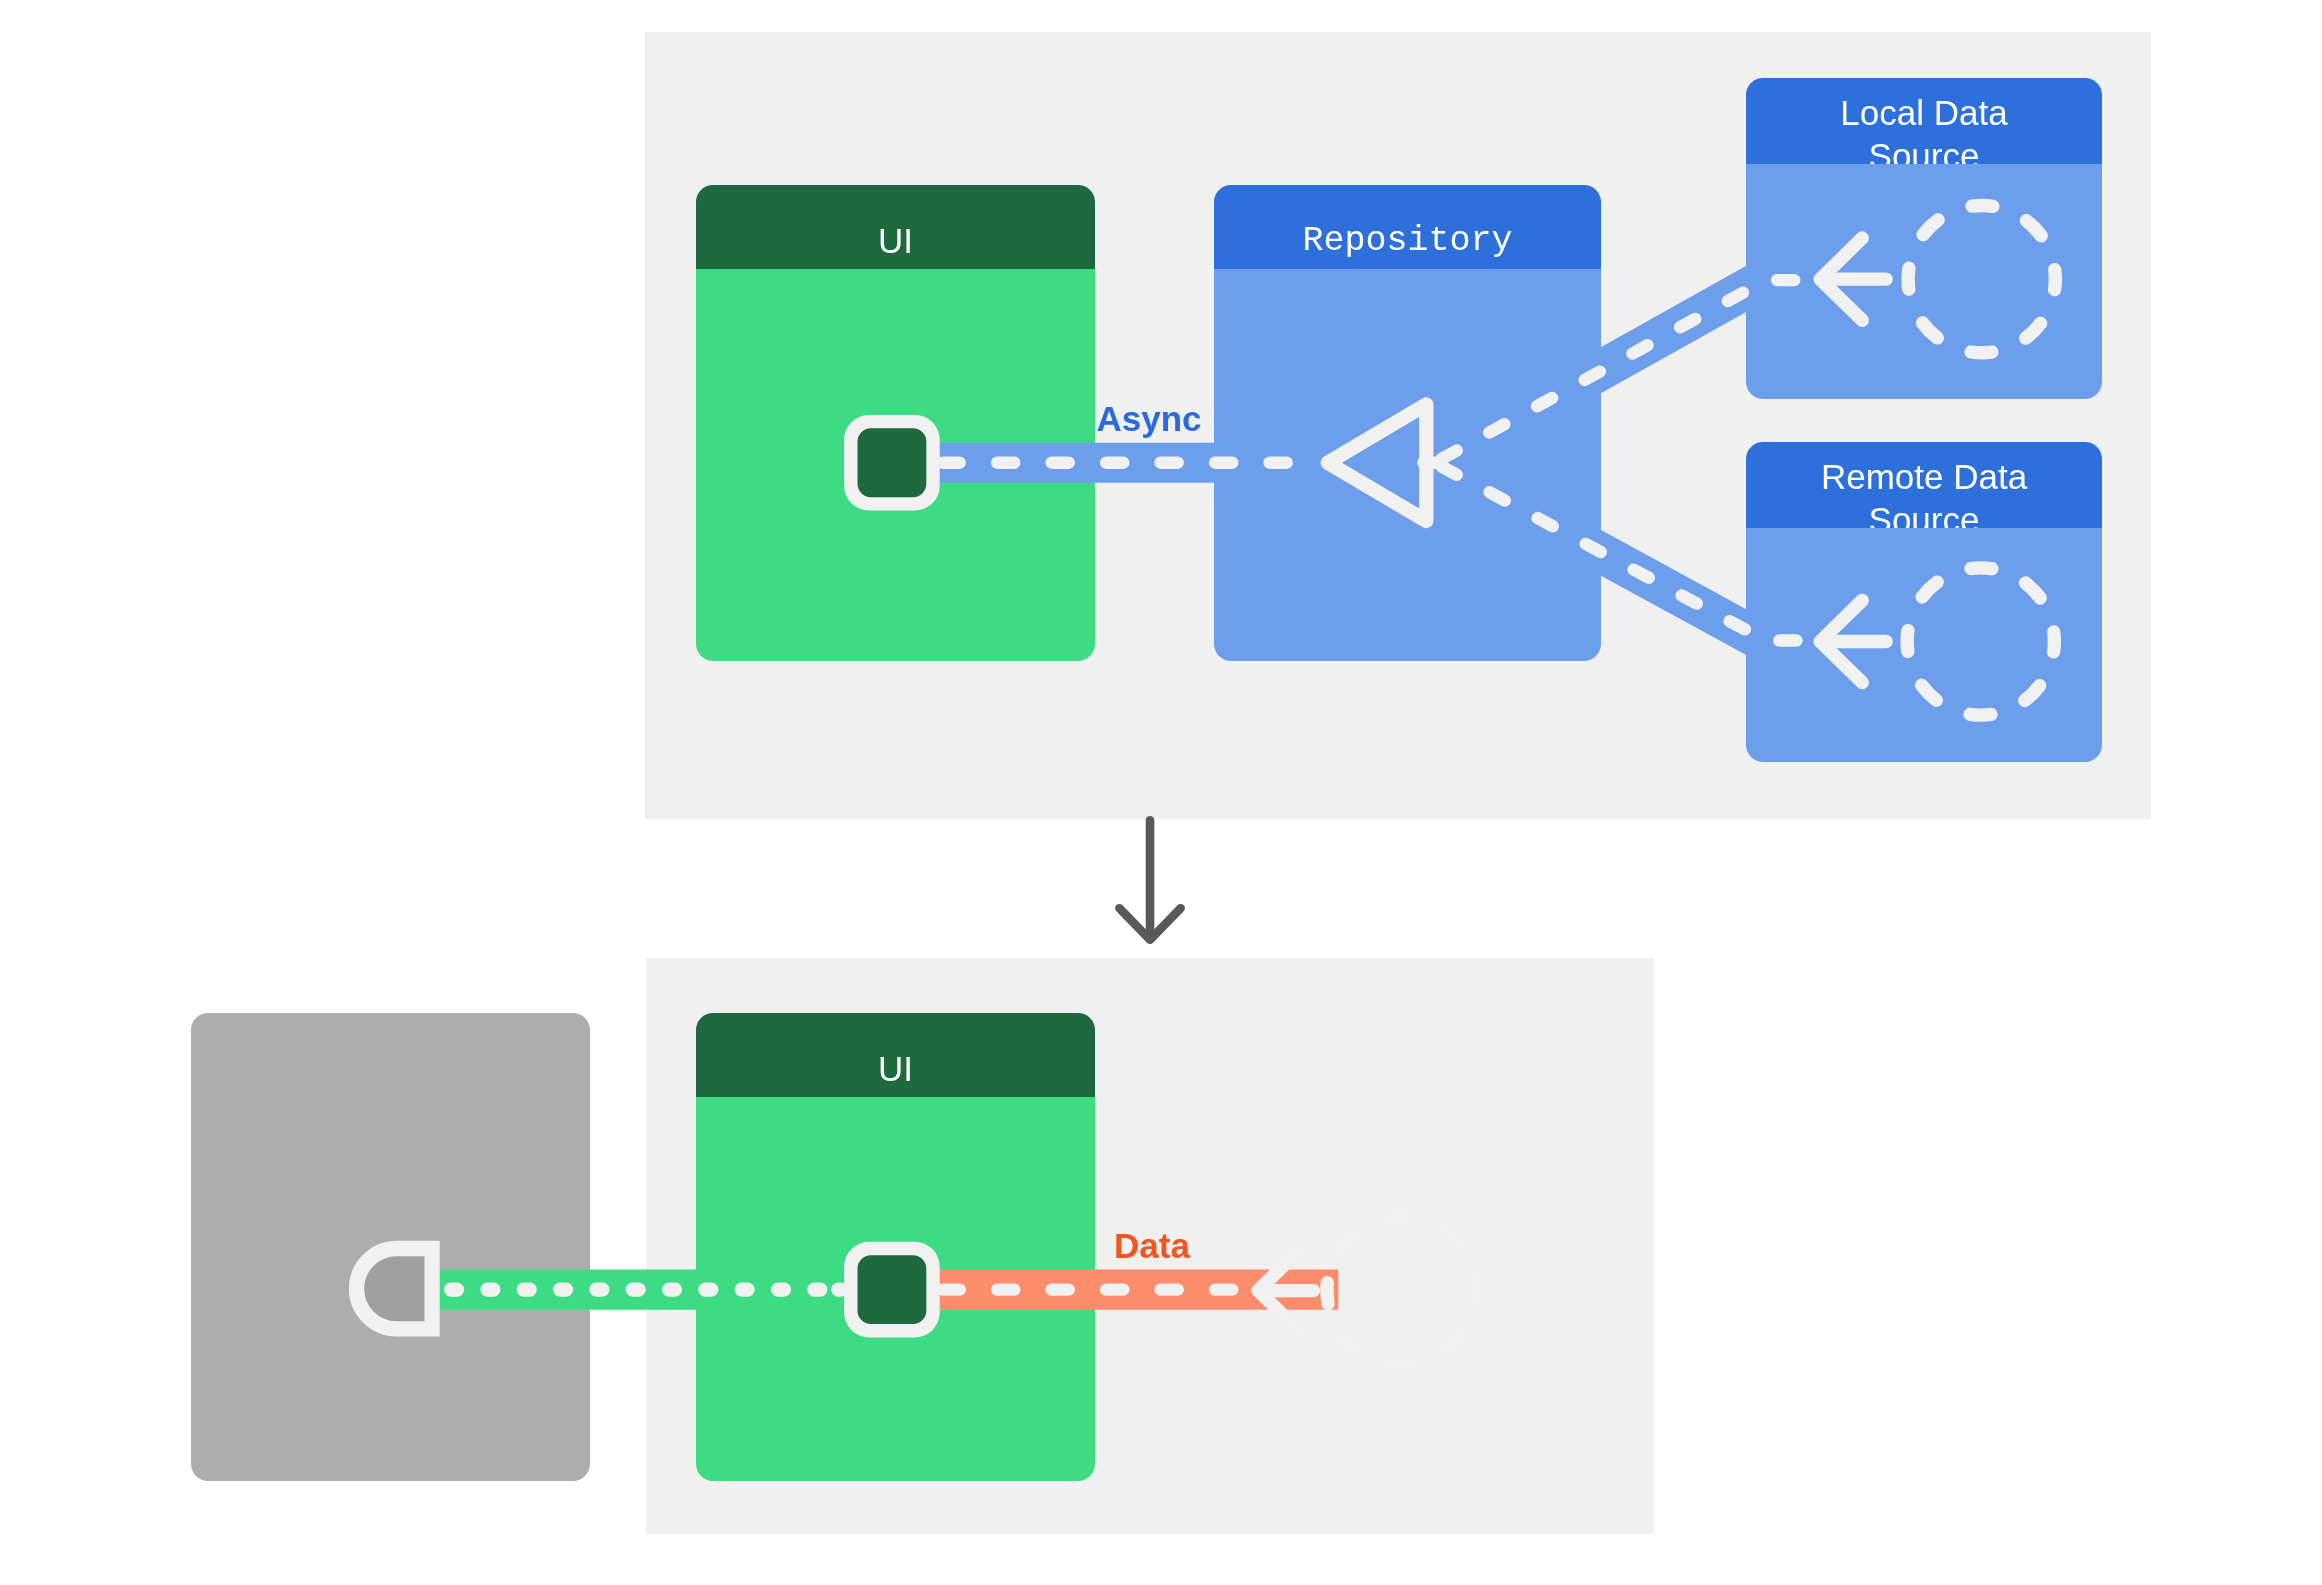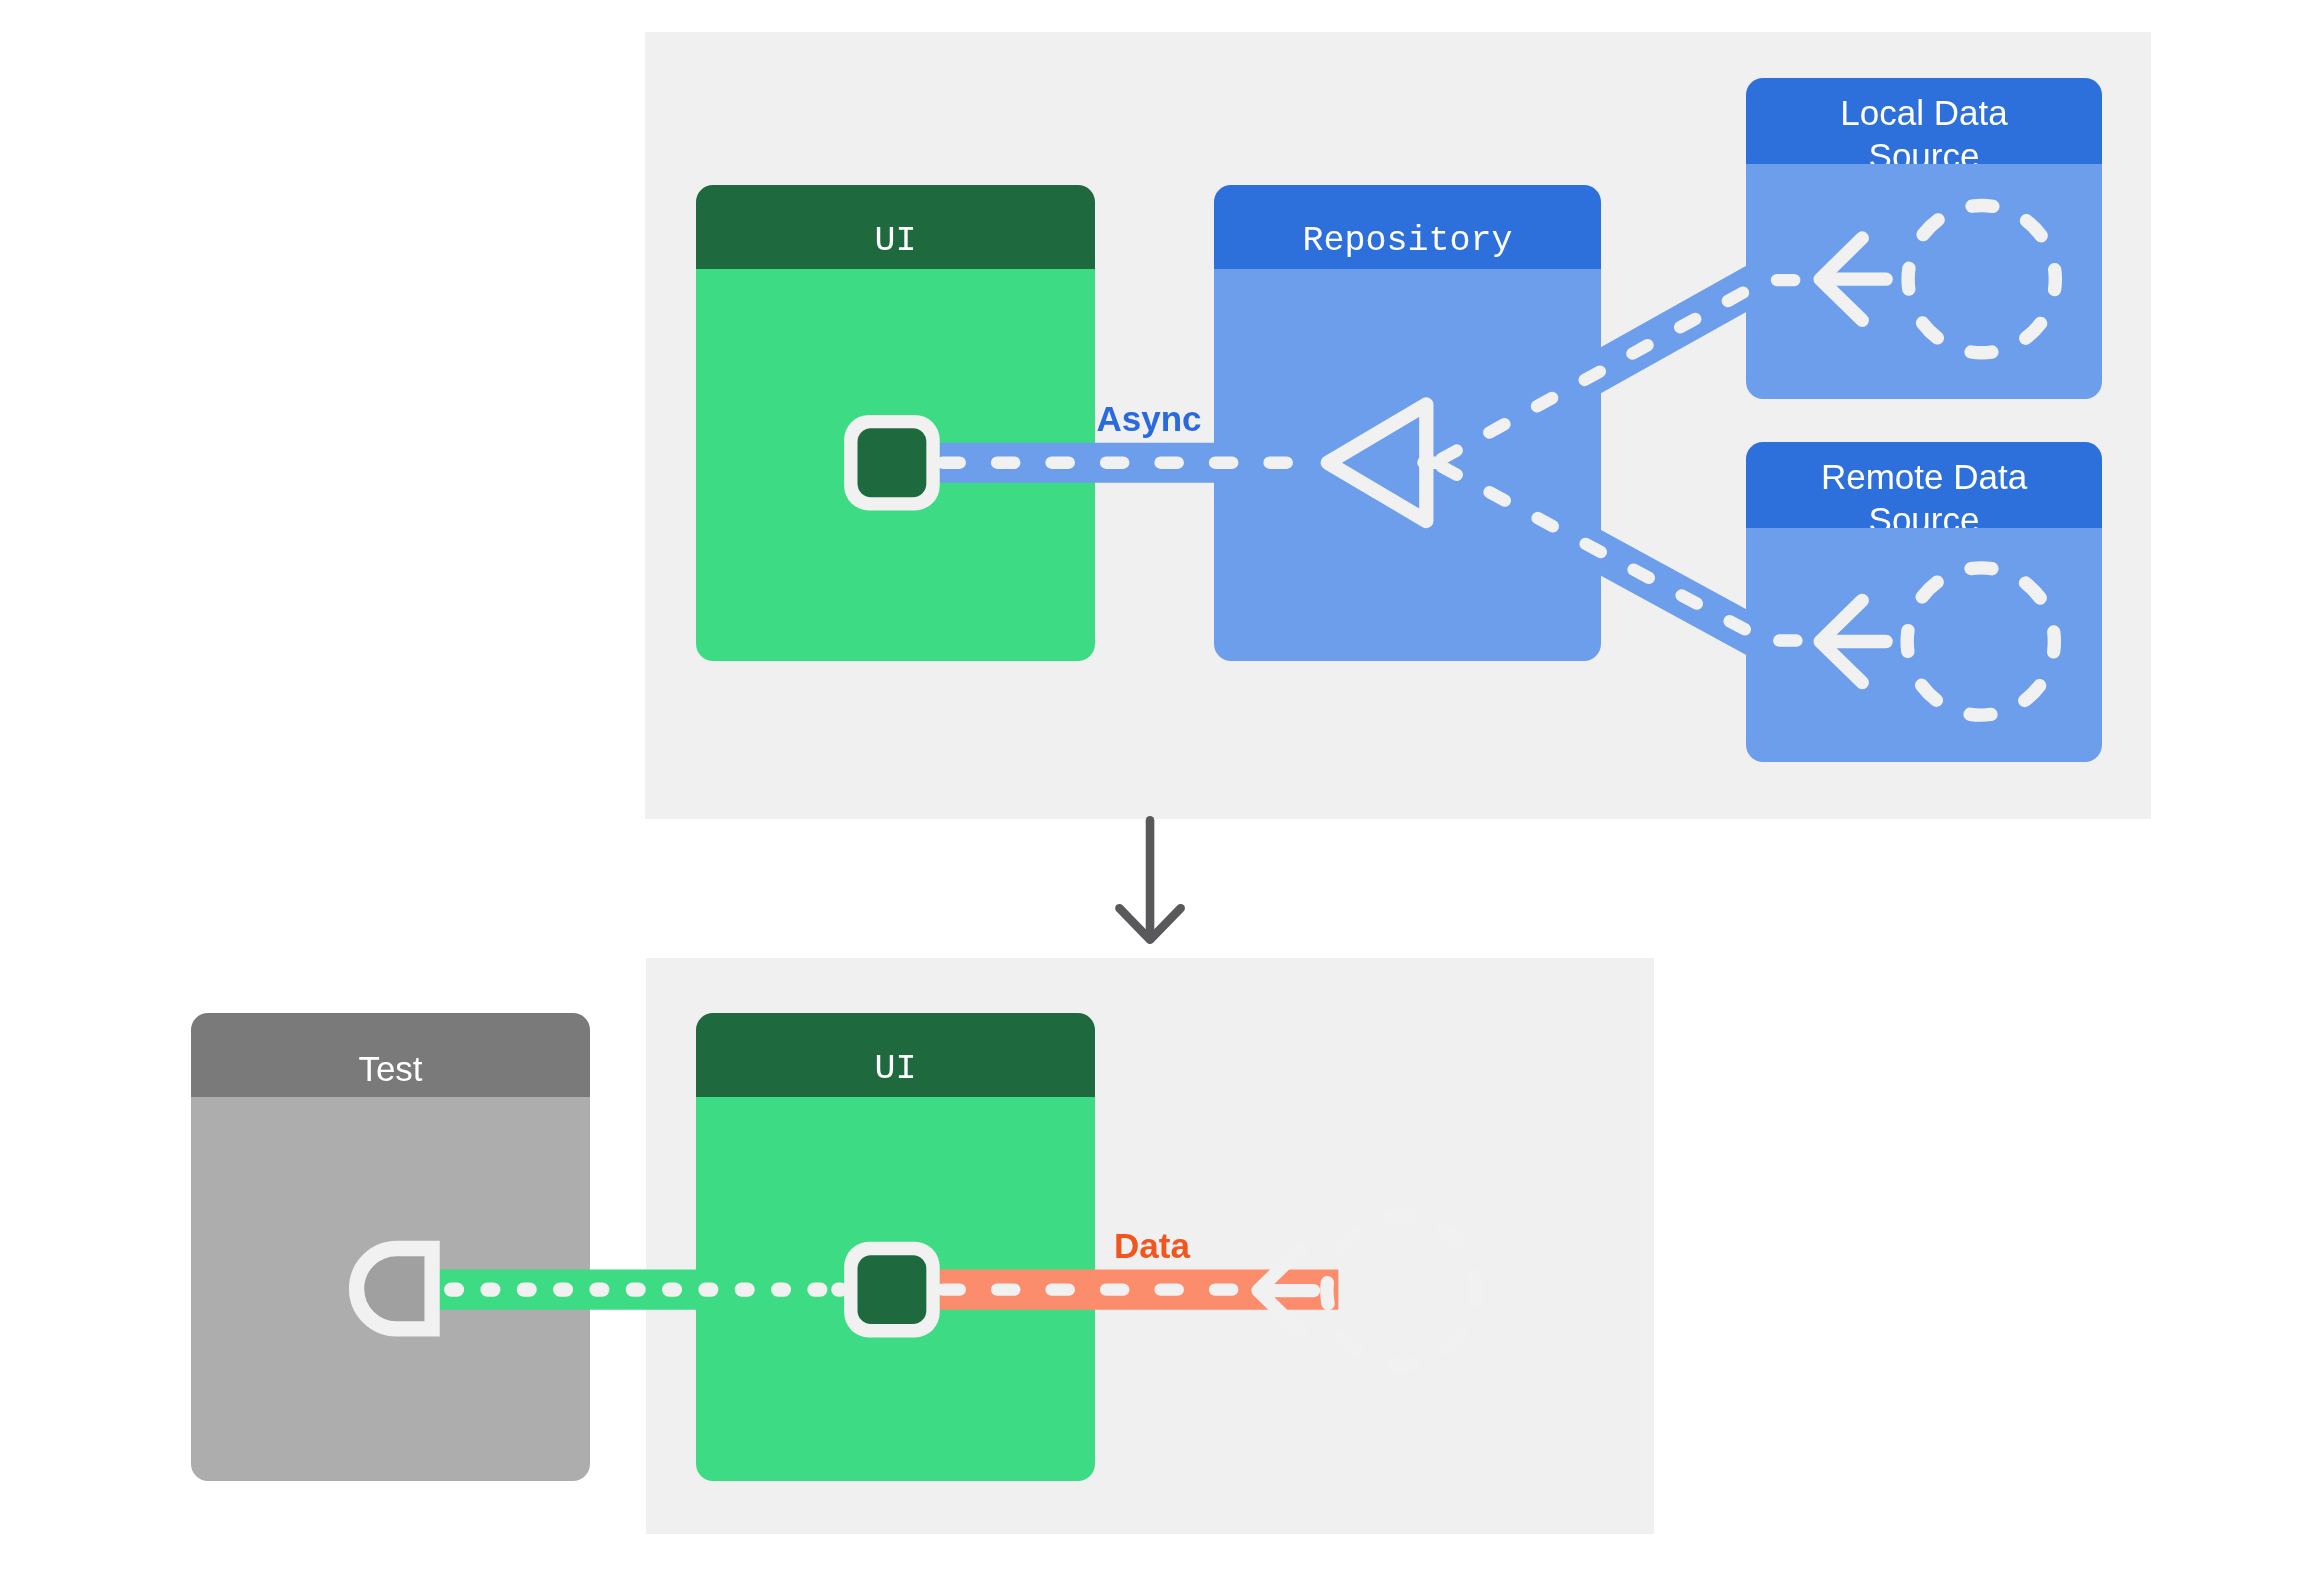--- a/index.html
+++ b/index.html
@@ -4,21 +4,21 @@
 <style>
   html,body{margin:0;padding:0;background:#ffffff;}
   body{font-family:"Liberation Sans",sans-serif;}
   .stage{position:relative;width:2323px;height:1586px;background:var(--page-bg,#fff);overflow:hidden;}
   .panel{position:absolute;background:var(--panel-bg);}
   .box{position:absolute;border-radius:17px;overflow:hidden;display:flex;flex-direction:column;}
   .box-header{height:84px;flex:0 0 auto;display:flex;align-items:center;justify-content:center;
               color:#ffffff;font-size:35px;line-height:1.22;text-align:center;}
   .box-header span{display:block;max-width:287px;margin-top:28px;}
   .box-body{flex:1 1 auto;}
-  .hdr-green{background:var(--green-header);font-family:Liberation Mono, monospace;}   .body-green{background:var(--green-body);}
+  .hdr-green{background:var(--green-header);}   .body-green{background:var(--green-body);}
   .hdr-blue{background:var(--blue-header);}     .body-blue{background:var(--blue-body);}
   .hdr-orange{background:var(--orange-header);} .body-orange{background:var(--orange-body);}
   .hdr-gray{background:var(--gray-header);}     .body-gray{background:var(--gray-body);}
   .conn-label{position:absolute;transform:translate(-50%,-50%);font-weight:bold;font-size:35px;}
   .label-async{color:var(--async-text);}
   .label-sync{color:var(--sync-text);}
   svg.overlay{position:absolute;left:0;top:0;pointer-events:none;}
   .band{fill:none;stroke-width:42;stroke-linejoin:round;stroke-linecap:butt;}
   .band-blue{stroke:var(--blue-body);}
   .band-green{stroke:var(--green-body);}
@@ -64,23 +64,20 @@
   </div>
 
   <div class="box" style="left:1746px;top:442px;width:356px;height:320px;">
     <div class="box-header hdr-blue" style="height:86px;">
       <span style="max-width:268px;">Remote Data Source</span>
     </div>
     <div class="box-body body-blue"></div>
   </div>
 
   <div class="box" style="left:191px;top:1013px;width:399px;height:468px;">
-    <div class="box-header hdr-gray">
-      <span>Test</span>
-    </div>
     <div class="box-body body-gray"></div>
   </div>
 
   <div class="box" style="left:696px;top:1013px;width:399px;height:468px;">
     <div class="box-header hdr-green">
       <span>UI</span>
     </div>
     <div class="box-body body-green"></div>
   </div>
 

